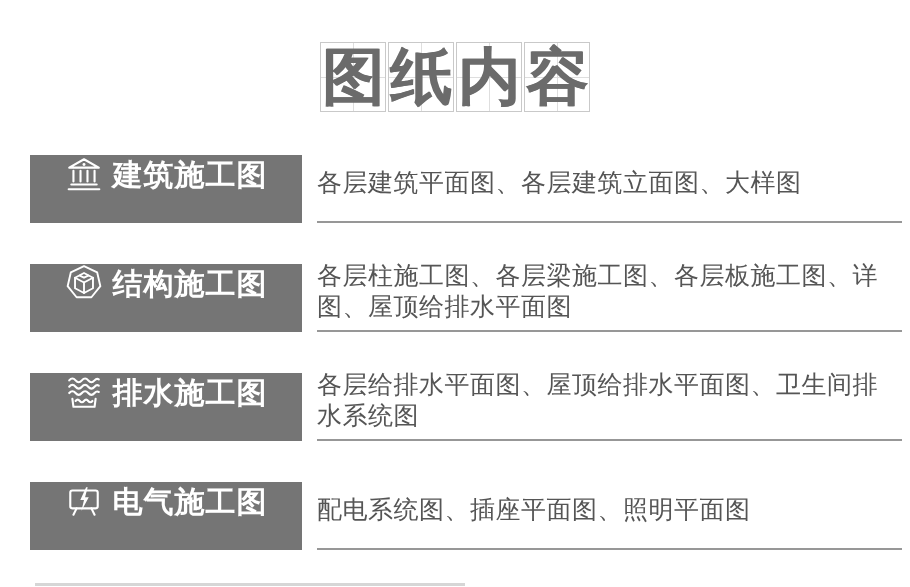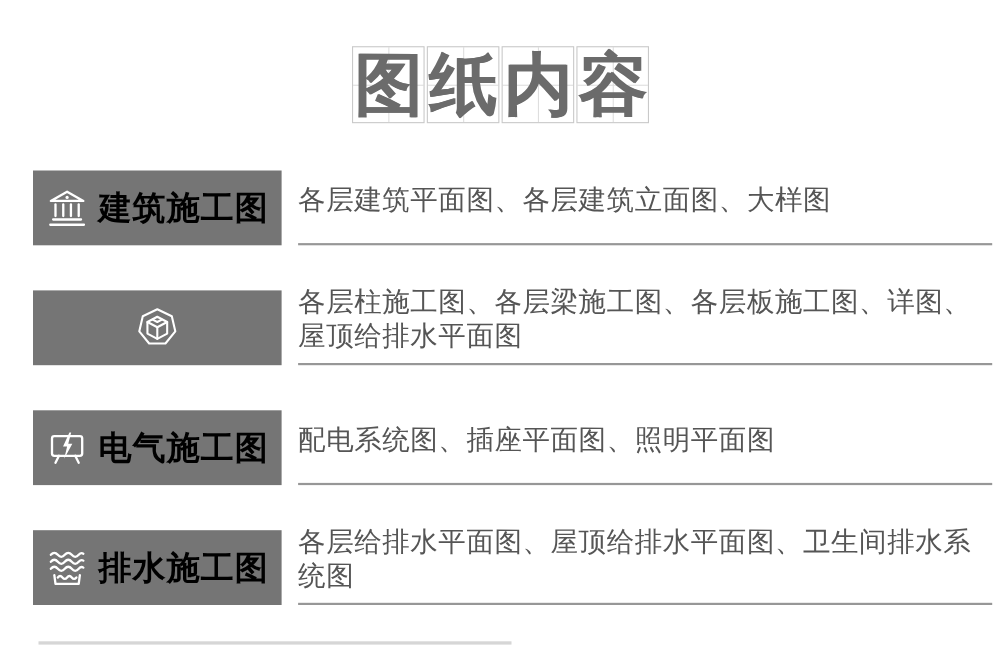--- a/index.html
+++ b/index.html
@@ -47,25 +47,25 @@
     margin: 43px 8px 0 30px;
   }
   .row {
     display: flex;
     align-items: stretch;
     height: 68px;
     margin-bottom: 41px;
   }
   .label-chip {
     flex: none;
-    width: 226px;
+    width: 272px;
     background: #757575;
-    color: #000000;
+    color: #ffffff;
     display: flex;
-    align-items: center;
+    align-items: flex-start;
     justify-content: center;
     gap: 10px;
   }
   .label-chip .chip-text {
     font-size: 30px;
     font-weight: bold;
     letter-spacing: 1px;
   }
   .chip-icon { flex: none; width: 38px; height: 38px; display: block; }
   .desc {
@@ -132,52 +132,53 @@
 
   <div class="row">
     <div class="label-chip">
       <svg class="chip-icon" viewBox="0 0 36 36" fill="none" stroke="#ffffff" stroke-width="1.8" stroke-linecap="round" stroke-linejoin="round">
         <path d="M18 2 L30.5 8 L33.5 21 L25 31.5 L11 31.5 L2.5 21 L5.5 8 Z"></path>
         <path d="M18 8.5 L26.5 13 L26.5 23 L18 27.5 L9.5 23 L9.5 13 Z"></path>
         <path d="M9.5 13 L18 17.5 L26.5 13"></path>
         <line x1="18" y1="17.5" x2="18" y2="27.5"></line>
         <path d="M14 11 L18 13 L22 11"></path>
       </svg>
+      <span class="chip-text">结构施工图</span>
     </div>
     <div class="desc">
       <span>各层柱施工图、各层梁施工图、各层板施工图、详图、屋顶给排水平面图</span>
-    </div>
-  </div>
-
-  <div class="row">
-    <div class="label-chip">
-      <svg class="chip-icon" viewBox="0 0 36 36" fill="none" stroke="#ffffff" stroke-width="2" stroke-linecap="round" stroke-linejoin="round">
-        <rect x="5" y="8" width="26" height="17" rx="2"></rect>
-        <path d="M20 5 L14.5 17 L18 17 L15.5 27.5 L22.5 14.5 L19 14.5 L21.5 5 Z" fill="#ffffff" stroke="none"></path>
-        <line x1="11" y1="25" x2="8" y2="31"></line>
-        <line x1="25" y1="25" x2="28" y2="31"></line>
-      </svg>
-      <span class="chip-text">电气施工图</span>
-    </div>
-    <div class="desc">
-      <span>配电系统图、插座平面图、照明平面图</span>
     </div>
   </div>
 
   <div class="row">
     <div class="label-chip">
       <svg class="chip-icon" viewBox="0 0 36 36" fill="none" stroke="#ffffff" stroke-width="2" stroke-linecap="round" stroke-linejoin="round">
         <path d="M4 7 q3 -3.5 6 0 q3 3.5 6 0 q3 -3.5 6 0 q3 3.5 6 0 q2 -2.3 4 -1"></path>
         <path d="M4 13 q3 -3.5 6 0 q3 3.5 6 0 q3 -3.5 6 0 q3 3.5 6 0 q2 -2.3 4 -1"></path>
         <path d="M4 19 q3 -3.5 6 0 q3 3.5 6 0 q3 -3.5 6 0 q3 3.5 6 0 q2 -2.3 4 -1"></path>
         <path d="M7 24.5 L8 32 L28 32 L29 24.5"></path>
         <path d="M10 26.5 q2 -2.5 4 0 q2 2.5 4 0 q2 -2.5 4 0 q2 2.5 4 0"></path>
       </svg>
       <span class="chip-text">排水施工图</span>
     </div>
     <div class="desc">
       <span>各层给排水平面图、屋顶给排水平面图、卫生间排水系统图</span>
     </div>
   </div>
 
+  <div class="row">
+    <div class="label-chip">
+      <svg class="chip-icon" viewBox="0 0 36 36" fill="none" stroke="#ffffff" stroke-width="2" stroke-linecap="round" stroke-linejoin="round">
+        <rect x="5" y="8" width="26" height="17" rx="2"></rect>
+        <path d="M20 5 L14.5 17 L18 17 L15.5 27.5 L22.5 14.5 L19 14.5 L21.5 5 Z" fill="#ffffff" stroke="none"></path>
+        <line x1="11" y1="25" x2="8" y2="31"></line>
+        <line x1="25" y1="25" x2="28" y2="31"></line>
+      </svg>
+      <span class="chip-text">电气施工图</span>
+    </div>
+    <div class="desc">
+      <span>配电系统图、插座平面图、照明平面图</span>
+    </div>
+  </div>
+
 </div>
 
 <div class="bottom-bar"></div>
 
 </body></html>

